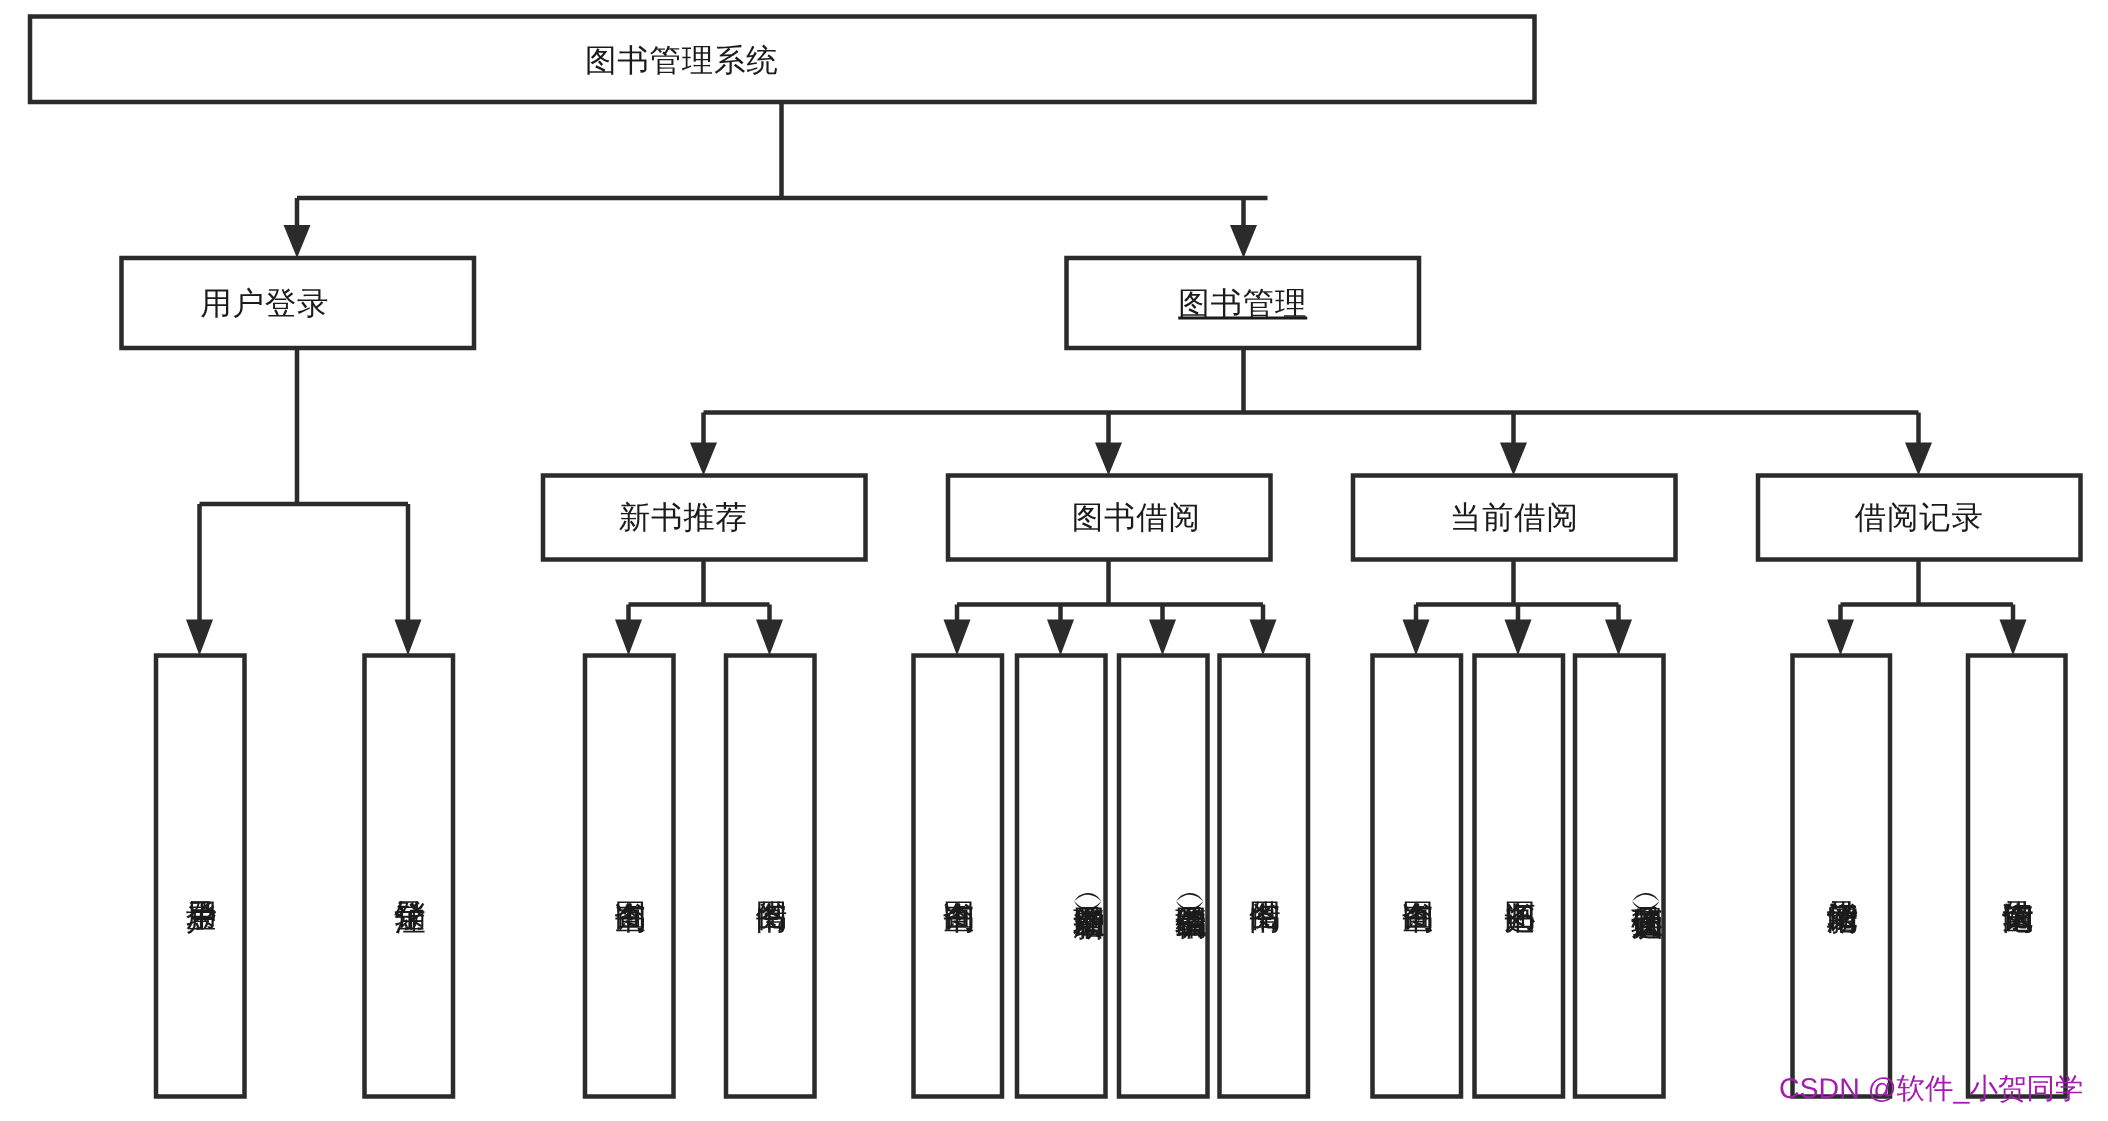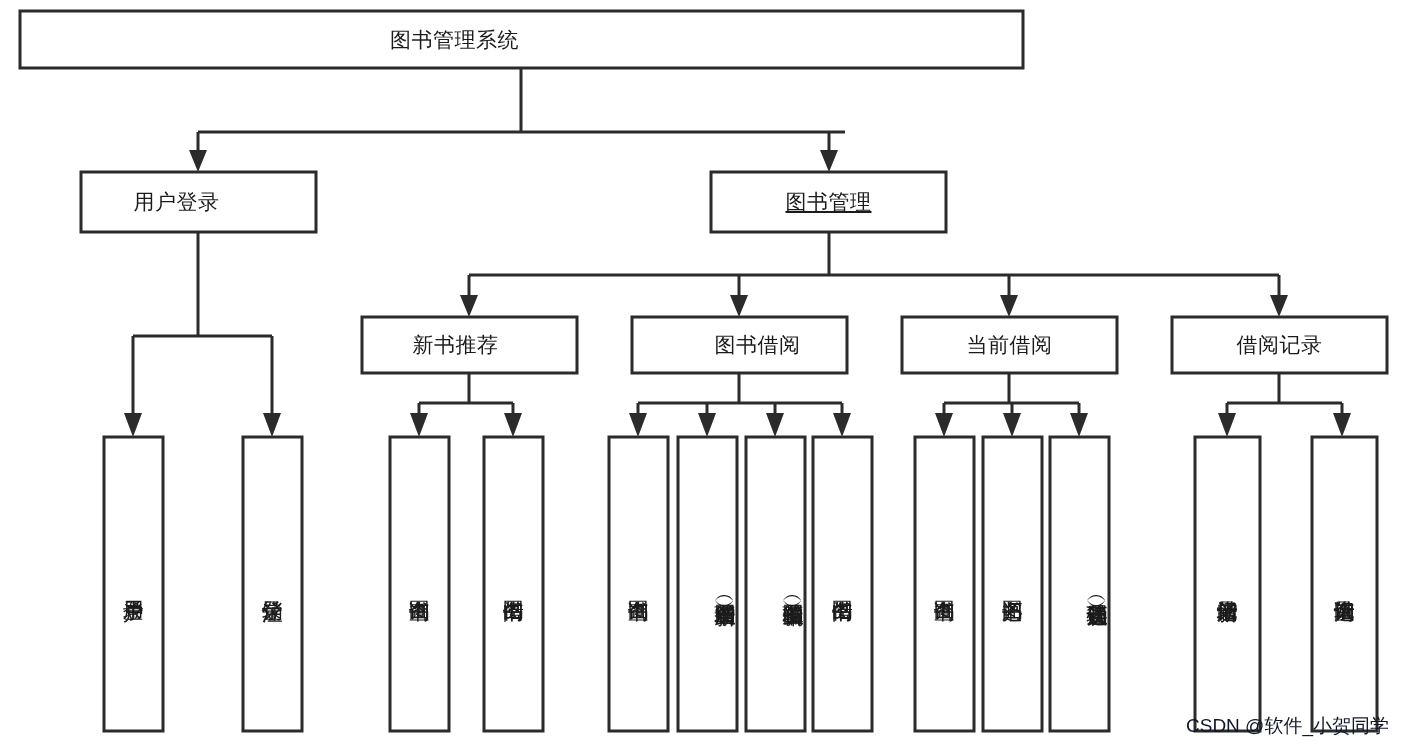--- a/index.html
+++ b/index.html
@@ -62,21 +62,21 @@
     writing-mode: vertical-rl;
     text-orientation: upright;
     white-space: nowrap;
     pointer-events: none;
   }
   .watermark {
     position: absolute;
     left: 1186px;
     top: 713px;
     font-size: 19px;
-    color: #0f172a;
+    color: #a21caf;
     white-space: nowrap;
     pointer-events: none;
   }
 </style>
 </head>
 <body>
 
 <div id="diagram-root">
 
   <svg class="canvas" viewBox="0 0 1405 747">

